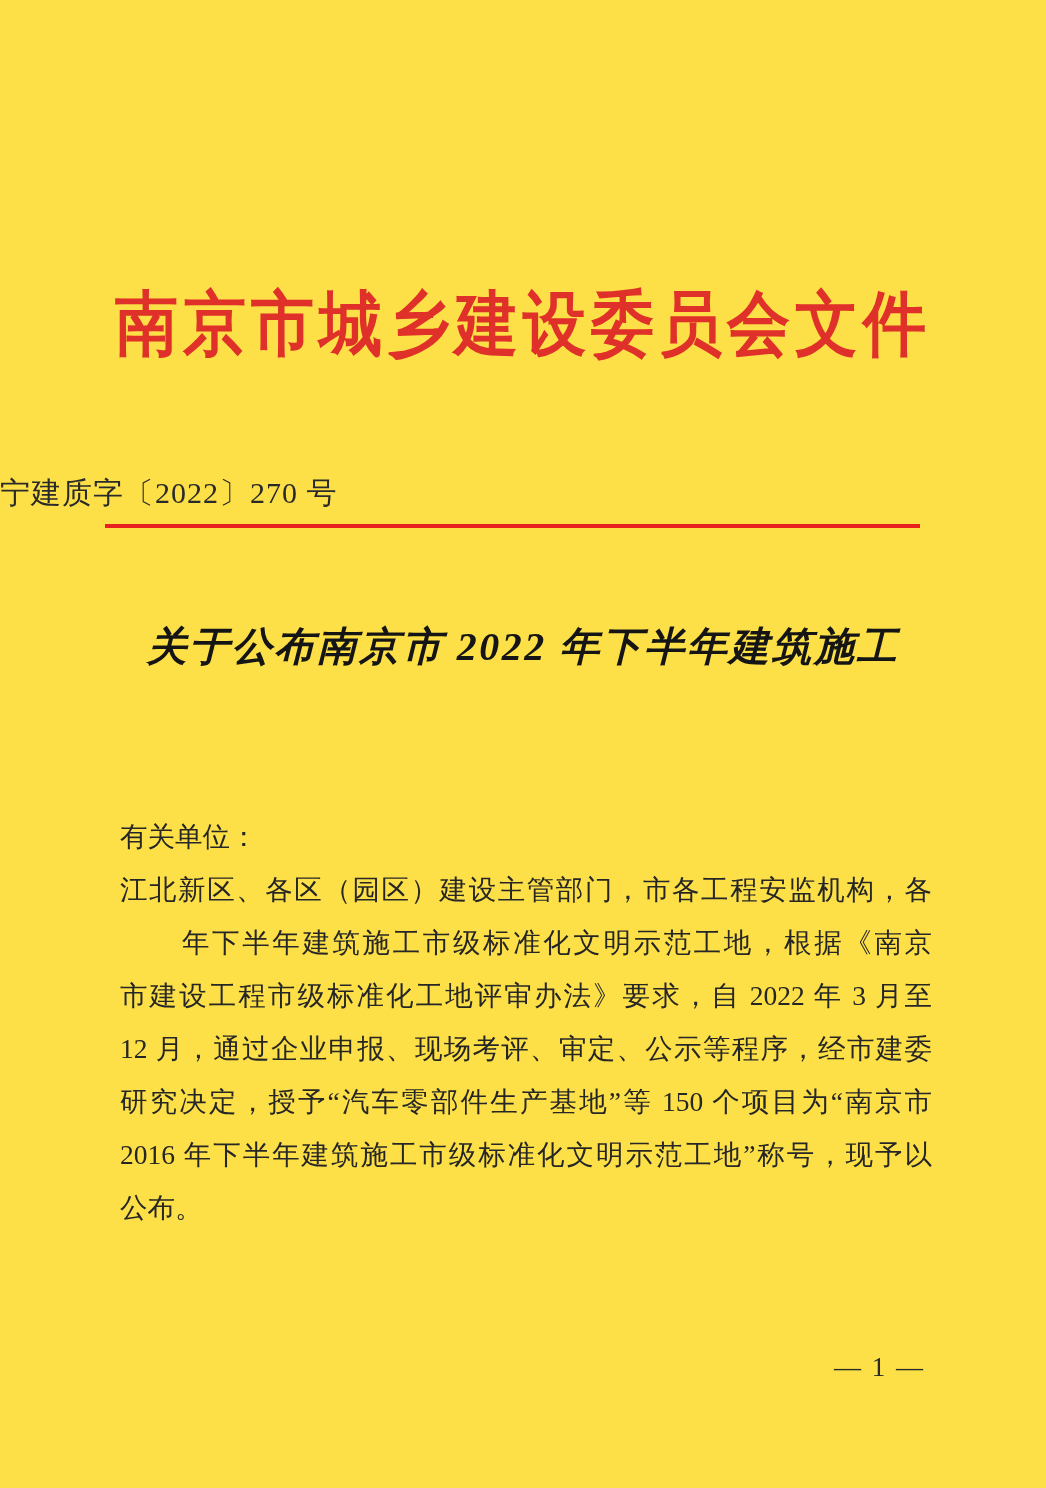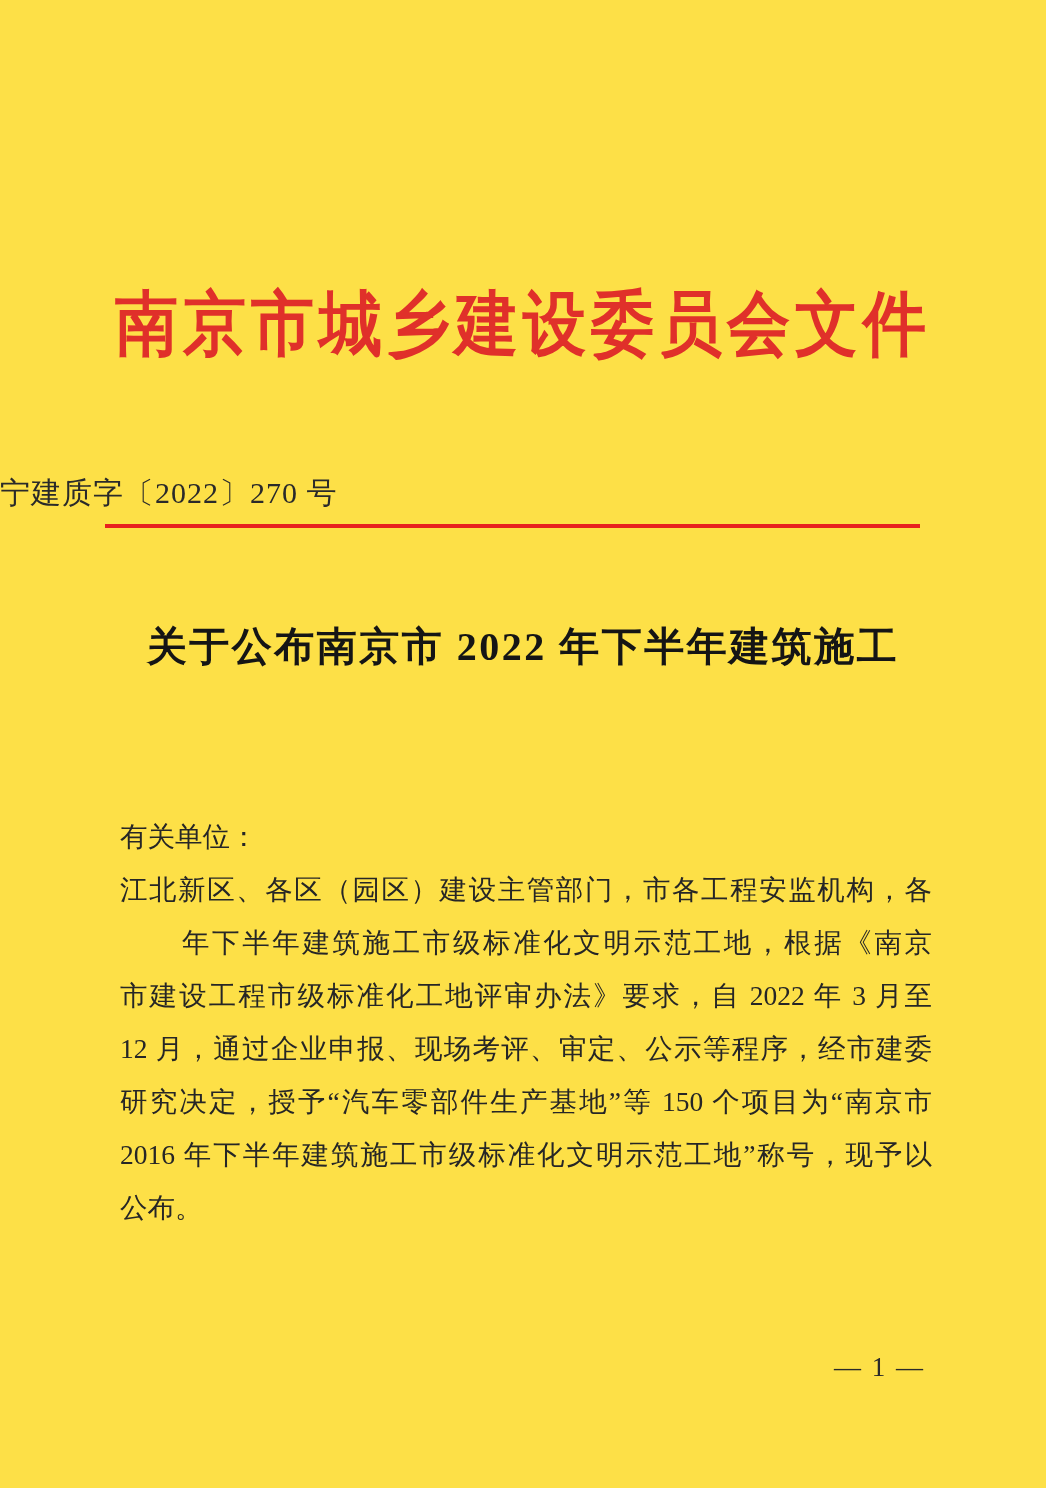--- a/index.html
+++ b/index.html
@@ -58,20 +58,21 @@
     position: absolute;
     top: 613px;
     left: 60px;
     right: 60px;
     text-align: center;
     font-weight: bold;
     font-size: 40px;
     line-height: 67px;
     letter-spacing: 2.5px;
     color: #151515;
+    font-style: italic;
   }
   
   .body-text {
     position: absolute;
     top: 810px;
     left: 120px;
     width: 812px;
     font-size: 27.5px;
     line-height: 53px;
     color: #262626;

